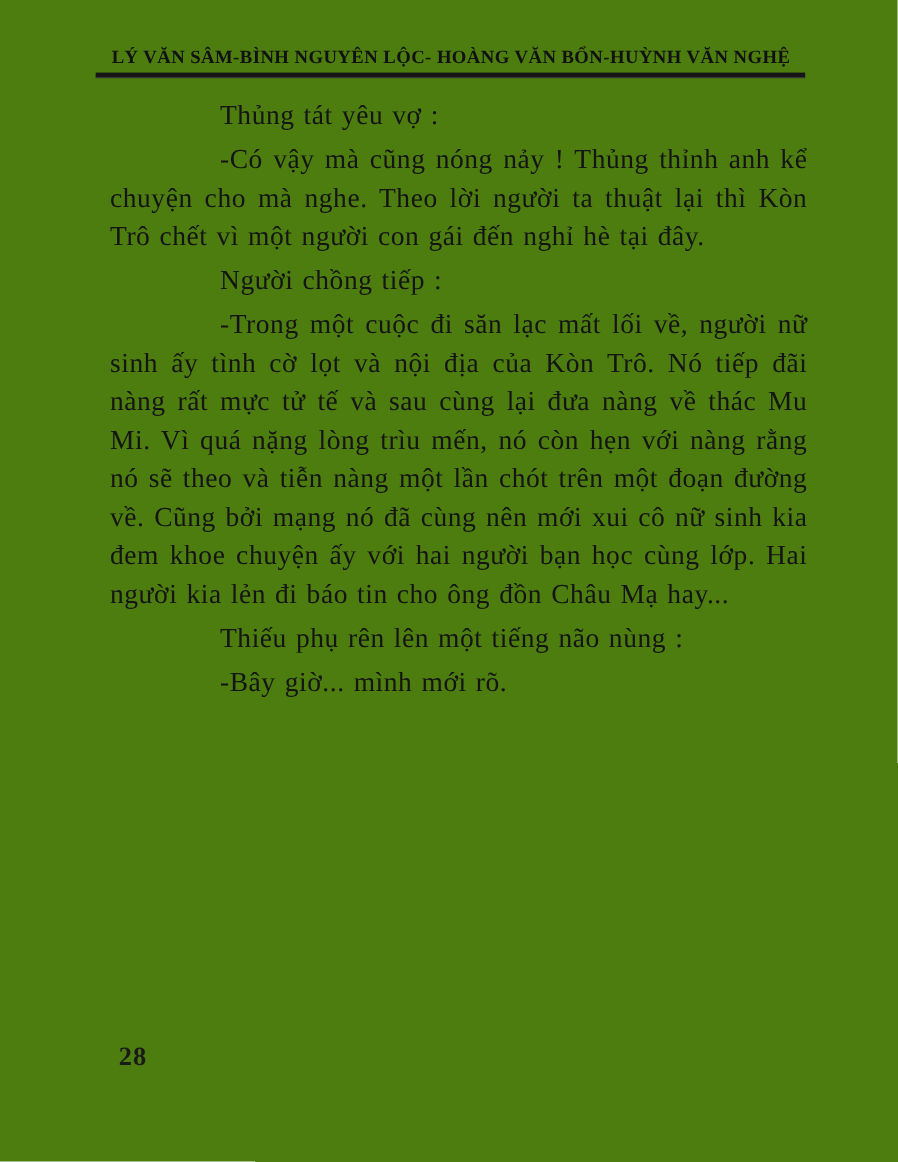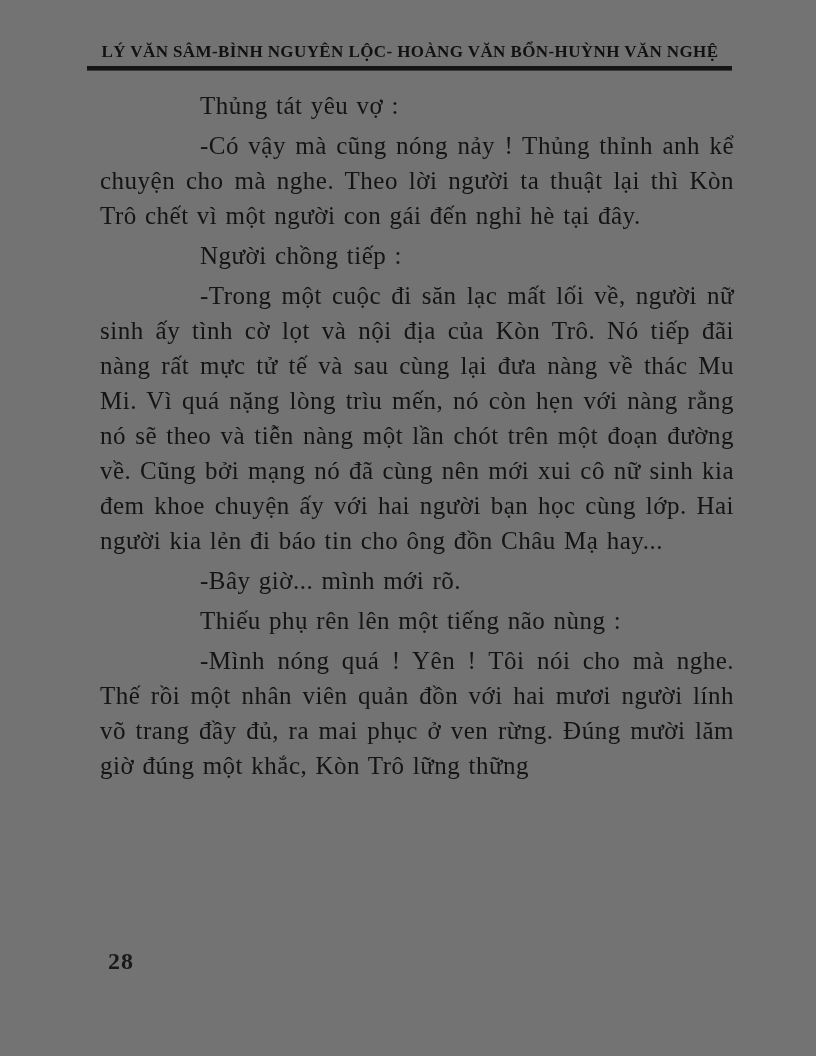--- a/index.html
+++ b/index.html
@@ -5,21 +5,21 @@
   html, body {
     margin: 0;
     padding: 0;
     background: #e8e8e8;
   }
   .page {
     position: relative;
     width: 816px;
     height: 1056px;
     margin: 0 auto;
-    background: #737373;
+    background: #4d7c0f;
     color: #141414;
     font-family: "Liberation Serif", "DejaVu Serif", serif;
     overflow: hidden;
     box-sizing: border-box;
   }
   .running-head {
     position: absolute;
     top: 42px;
     left: 88px;
     right: 84px;
@@ -75,20 +75,19 @@
 
   <div class="running-head">LÝ VĂN SÂM-BÌNH NGUYÊN LỘC- HOÀNG VĂN BỔN-HUỲNH VĂN NGHỆ</div>
 
   <div class="head-rule"></div>
 
   <div class="text-body">
     <p class="indent">Thủng tát yêu vợ :</p>
     <p class="indent">-Có vậy mà cũng nóng nảy ! Thủng thỉnh anh kể chuyện cho mà nghe. Theo lời người ta thuật lại thì Kòn Trô chết vì một người con gái đến nghỉ hè tại đây.</p>
     <p class="indent">Người chồng tiếp :</p>
     <p class="indent">-Trong một cuộc đi săn lạc mất lối về, người nữ sinh ấy tình cờ lọt và nội địa của Kòn Trô. Nó tiếp đãi nàng rất mực tử tế và sau cùng lại đưa nàng về thác Mu Mi. Vì quá nặng lòng trìu mến, nó còn hẹn với nàng rằng nó sẽ theo và tiễn nàng một lần chót trên một đoạn đường về. Cũng bởi mạng nó đã cùng nên mới xui cô nữ sinh kia đem khoe chuyện ấy với hai người bạn học cùng lớp. Hai người kia lẻn đi báo tin cho ông đồn Châu Mạ hay...</p>
+    <p class="indent">Thiếu phụ rên lên một tiếng não nùng :</p>
     <p class="indent">-Bây giờ... mình mới rõ.</p>
-    <p class="indent">Thiếu phụ rên lên một tiếng não nùng :</p>
-    <p class="indent">-Mình nóng quá ! Yên ! Tôi nói cho mà nghe. Thế rồi một nhân viên quản đồn với hai mươi người lính võ trang đầy đủ, ra mai phục ở ven rừng. Đúng mười lăm giờ đúng một khắc, Kòn Trô lững thững</p>
   </div>
 
   <div class="page-number">28</div>
 
 </div>
 
 </body></html>

